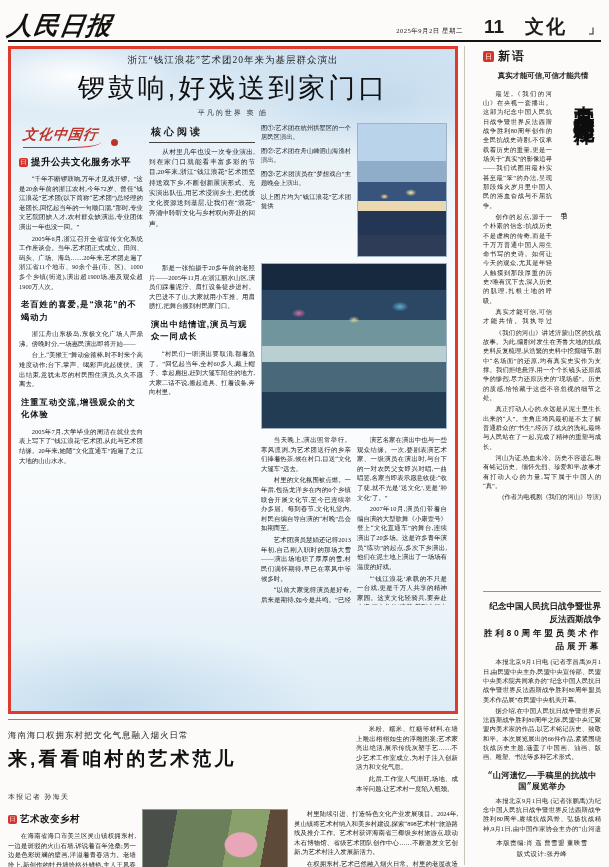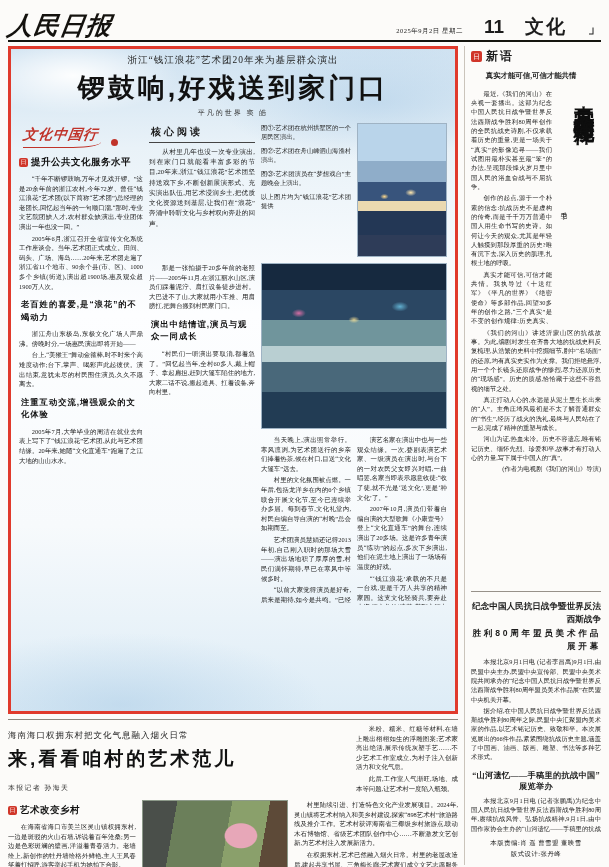--- a/index.html
+++ b/index.html
@@ -13,32 +13,32 @@
   .masthead { height:36px; border-bottom:2px solid #15150f; display:flex; align-items:flex-end; justify-content:space-between; padding-bottom:2px; }
   .mast-logo { font-family:"DejaVu Serif","Liberation Serif",serif; font-weight:bold; font-style:italic; font-size:25px; letter-spacing:1px; transform:skewX(-8deg); color:#14120e; line-height:1; }
   .mast-right { display:flex; align-items:baseline; gap:21px; }
   .mast-date { font-size:6.5px; color:#222; letter-spacing:.5px; }
   .mast-pagenum { font-family:"Liberation Sans","DejaVu Sans",sans-serif; font-weight:bold; font-size:19px; line-height:1; }
   .mast-section { font-family:"Liberation Serif",serif; font-weight:bold; font-size:19px; line-height:1; letter-spacing:2px; }
   .mast-bracket { font-size:13px; font-weight:bold; }
   
   .content { display:flex; gap:6px; margin-top:4px; height:819px; }
   .main-col { width:450px; flex:none; }
-  .rail { flex:1; border-left:1px solid #cac4bb; padding-left:6px; display:flex; flex-direction:column; overflow:hidden; }
+  .rail { flex:1; border-left:1px solid #cac4bb; padding-left:18px; display:flex; flex-direction:column; overflow:hidden; }
   
   .main-article {
     border:3px solid #e03a2c; height:668px; padding:5px 8px 4px 8px; overflow:hidden;
     background:
       radial-gradient(150px 55px at 14% 4%, rgba(255,255,255,.95), transparent 70%),
       radial-gradient(220px 80px at 82% 8%, rgba(168,202,230,.5), transparent 72%),
       radial-gradient(280px 100px at 25% 99%, rgba(162,198,227,.45), transparent 72%),
       linear-gradient(180deg,#cfe2f1 0%, #e9f2f8 15%, #fdfeff 40%, #f7fafc 72%, #ddecf6 100%);
   }
   .ma-kicker { text-align:center; font-size:9.5px; letter-spacing:1px; color:#222; }
-  .ma-headline { text-align:center; font-family:"Liberation Sans","DejaVu Sans",sans-serif; font-weight:bold; font-size:27px; letter-spacing:3px; margin:3px 0 2px; color:#111; }
+  .ma-headline { text-align:center; font-family:"Liberation Sans","DejaVu Sans",sans-serif; font-weight:normal; font-size:27px; letter-spacing:3px; margin:3px 0 2px; color:#111; }
   .ma-byline { text-align:center; font-size:7px; letter-spacing:2px; margin-bottom:5px; color:#333; }
   .ma-grid { display:grid; grid-template-columns:124px 106px 90px 1fr; grid-template-rows:134px 166px 1fr; gap:6px; height:482px; overflow:hidden; }
   .c1 { grid-column:1; grid-row:1/4; overflow:hidden; }
   .core { grid-column:2; grid-row:1; overflow:hidden; }
   .caps { grid-column:3; grid-row:1; overflow:hidden; }
   .ph1 { grid-column:4; grid-row:1; }
   .ph2 { grid-column:3/5; grid-row:2; }
   .c2b { grid-column:2; grid-row:2/4; overflow:hidden; }
   .c3b { grid-column:3; grid-row:3; overflow:hidden; }
   .c4b { grid-column:4; grid-row:3; overflow:hidden; }
@@ -67,21 +67,21 @@
       radial-gradient(10px 6px at 20% 30%, rgba(255,120,180,.8), transparent 70%),
       radial-gradient(12px 7px at 75% 26%, rgba(120,220,255,.7), transparent 70%),
       radial-gradient(8px 5px at 50% 34%, rgba(255,230,150,.8), transparent 70%),
       linear-gradient(180deg,#16293f 0 16%, #2b4763 16% 34%, #70959c 34% 50%, #b9cfd2 50% 60%, #49687a 60% 78%, #223c54 78%);
   }
   
   .bottom-article { border-top:1px solid #8d887f; margin-top:5px; padding-top:4px; height:241px; overflow:hidden; }
   .ba-header { display:grid; grid-template-columns:1fr 102px; gap:6px; }
   .ba-head-left { text-align:left; padding-top:6px; }
   .ba-kicker { font-size:8.5px; letter-spacing:1px; color:#222; }
-  .ba-headline { font-family:"Liberation Sans","DejaVu Sans",sans-serif; font-weight:bold; font-size:19px; letter-spacing:3px; margin:4px 0 11px; color:#111; }
+  .ba-headline { font-family:"Liberation Sans","DejaVu Sans",sans-serif; font-weight:bold; font-size:19px; letter-spacing:3px; margin:4px 0 20px; color:#111; }
   .ba-byline { font-size:6.8px; letter-spacing:1.5px; color:#333; margin-bottom:4px; }
   .ba-col4a { overflow:hidden; height:70px; }
   .ba-content { display:grid; grid-template-columns:128px 146px 1fr; gap:6px; height:160px; margin-top:3px; }
   .ba-c1 { overflow:hidden; }
   .ba-photo { height:100%; border:1px solid #8d9a8a;
     background:
       radial-gradient(26px 20px at 68% 22%, #e7a7b8 0 60%, transparent 65%),
       radial-gradient(22px 17px at 52% 58%, #d4899f 0 60%, transparent 65%),
       radial-gradient(18px 13px at 82% 72%, #c6d490 0 60%, transparent 65%),
       radial-gradient(30px 40px at 8% 60%, #3c4340 0 60%, transparent 65%),
@@ -102,21 +102,21 @@
   .xinyu-left { flex:1; overflow:hidden; }
   .vhead-wrap { width:44px; position:relative; flex:none; }
   .vhead { writing-mode:vertical-rl; text-orientation:upright; font-family:"Liberation Serif","DejaVu Serif",serif; font-weight:bold; font-size:21px; letter-spacing:2px; line-height:1; margin-left:16px; color:#0e0e0e; }
   .vauthor { position:absolute; left:2px; top:118px; writing-mode:vertical-rl; text-orientation:upright; font-size:6.5px; color:#333; }
   .xinyu-rest { overflow:hidden; height:188px; }
   .attribution { font-size:6.3px; text-align:right; margin-top:3px; color:#222; }
   p.rp { font-size:6.3px; line-height:1.48; text-indent:2em; text-align:justify; margin-bottom:2px; }
   .rail-divider { border-top:1px solid #97918a; margin:5px 0 6px; }
   .brief-h2l { text-align:right; font-family:"Liberation Sans",sans-serif; font-weight:bold; font-size:8.6px; line-height:1.55; margin:2px 0 4px; }
   .brief-h2l .ls { letter-spacing:.32em; display:block; }
-  .brief-h { text-align:center; font-family:Liberation Serif, serif; font-weight:bold; font-size:8.2px; letter-spacing:.3px; margin:8px 0 4px; }
+  .brief-h { text-align:center; font-family:Liberation Mono, monospace; font-weight:bold; font-size:8.2px; letter-spacing:.3px; margin:8px 0 4px; }
   .briefs { flex:1; overflow:hidden; }
   .rail-footer { padding:4px 0 5px; text-align:center; }
   .rail-footer div { font-size:6.4px; line-height:1.7; letter-spacing:.5px; color:#222; }
 </style>
 </head>
 <body>
 
 <div class="page">
 
   <div class="masthead">

